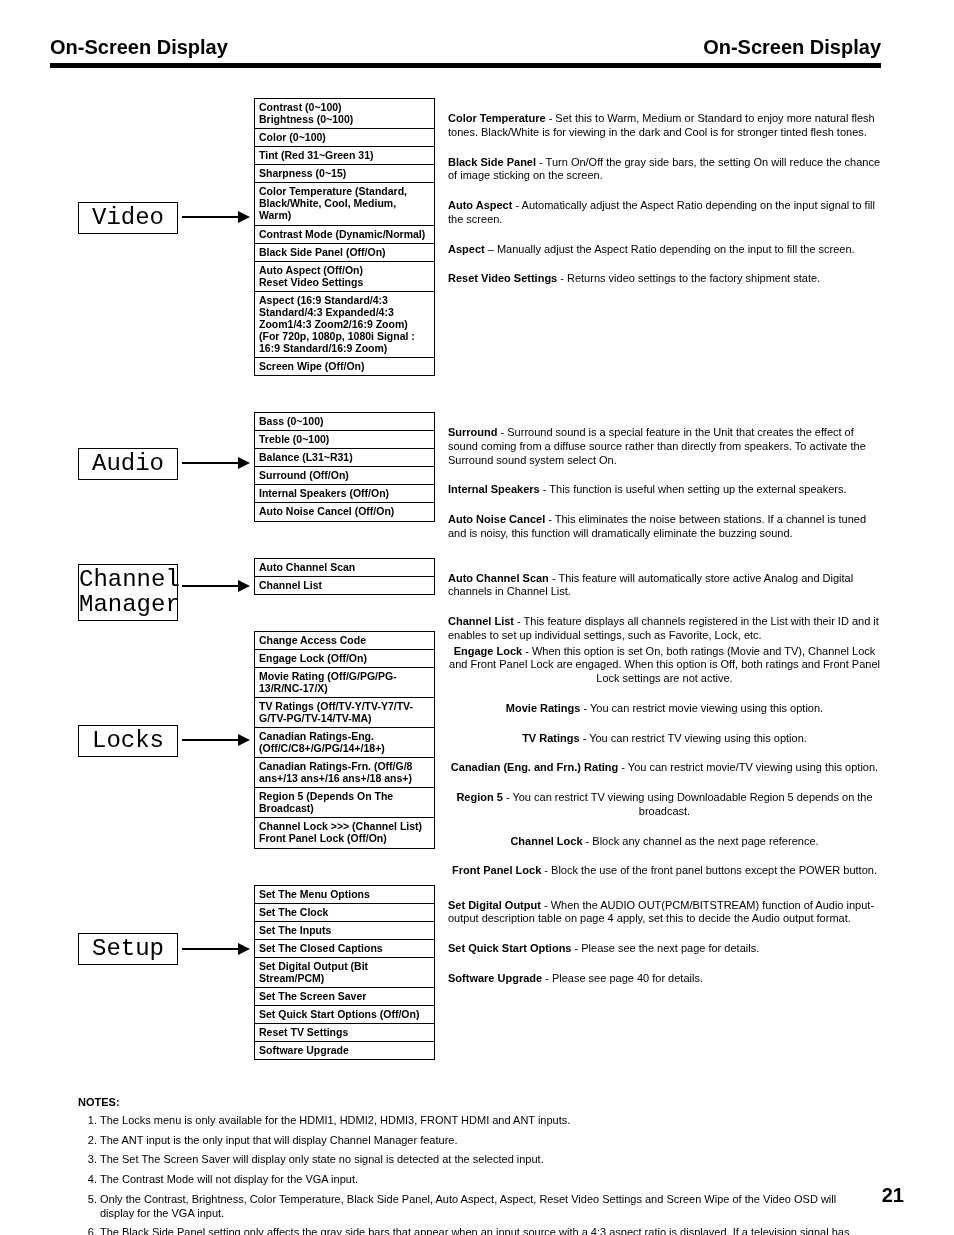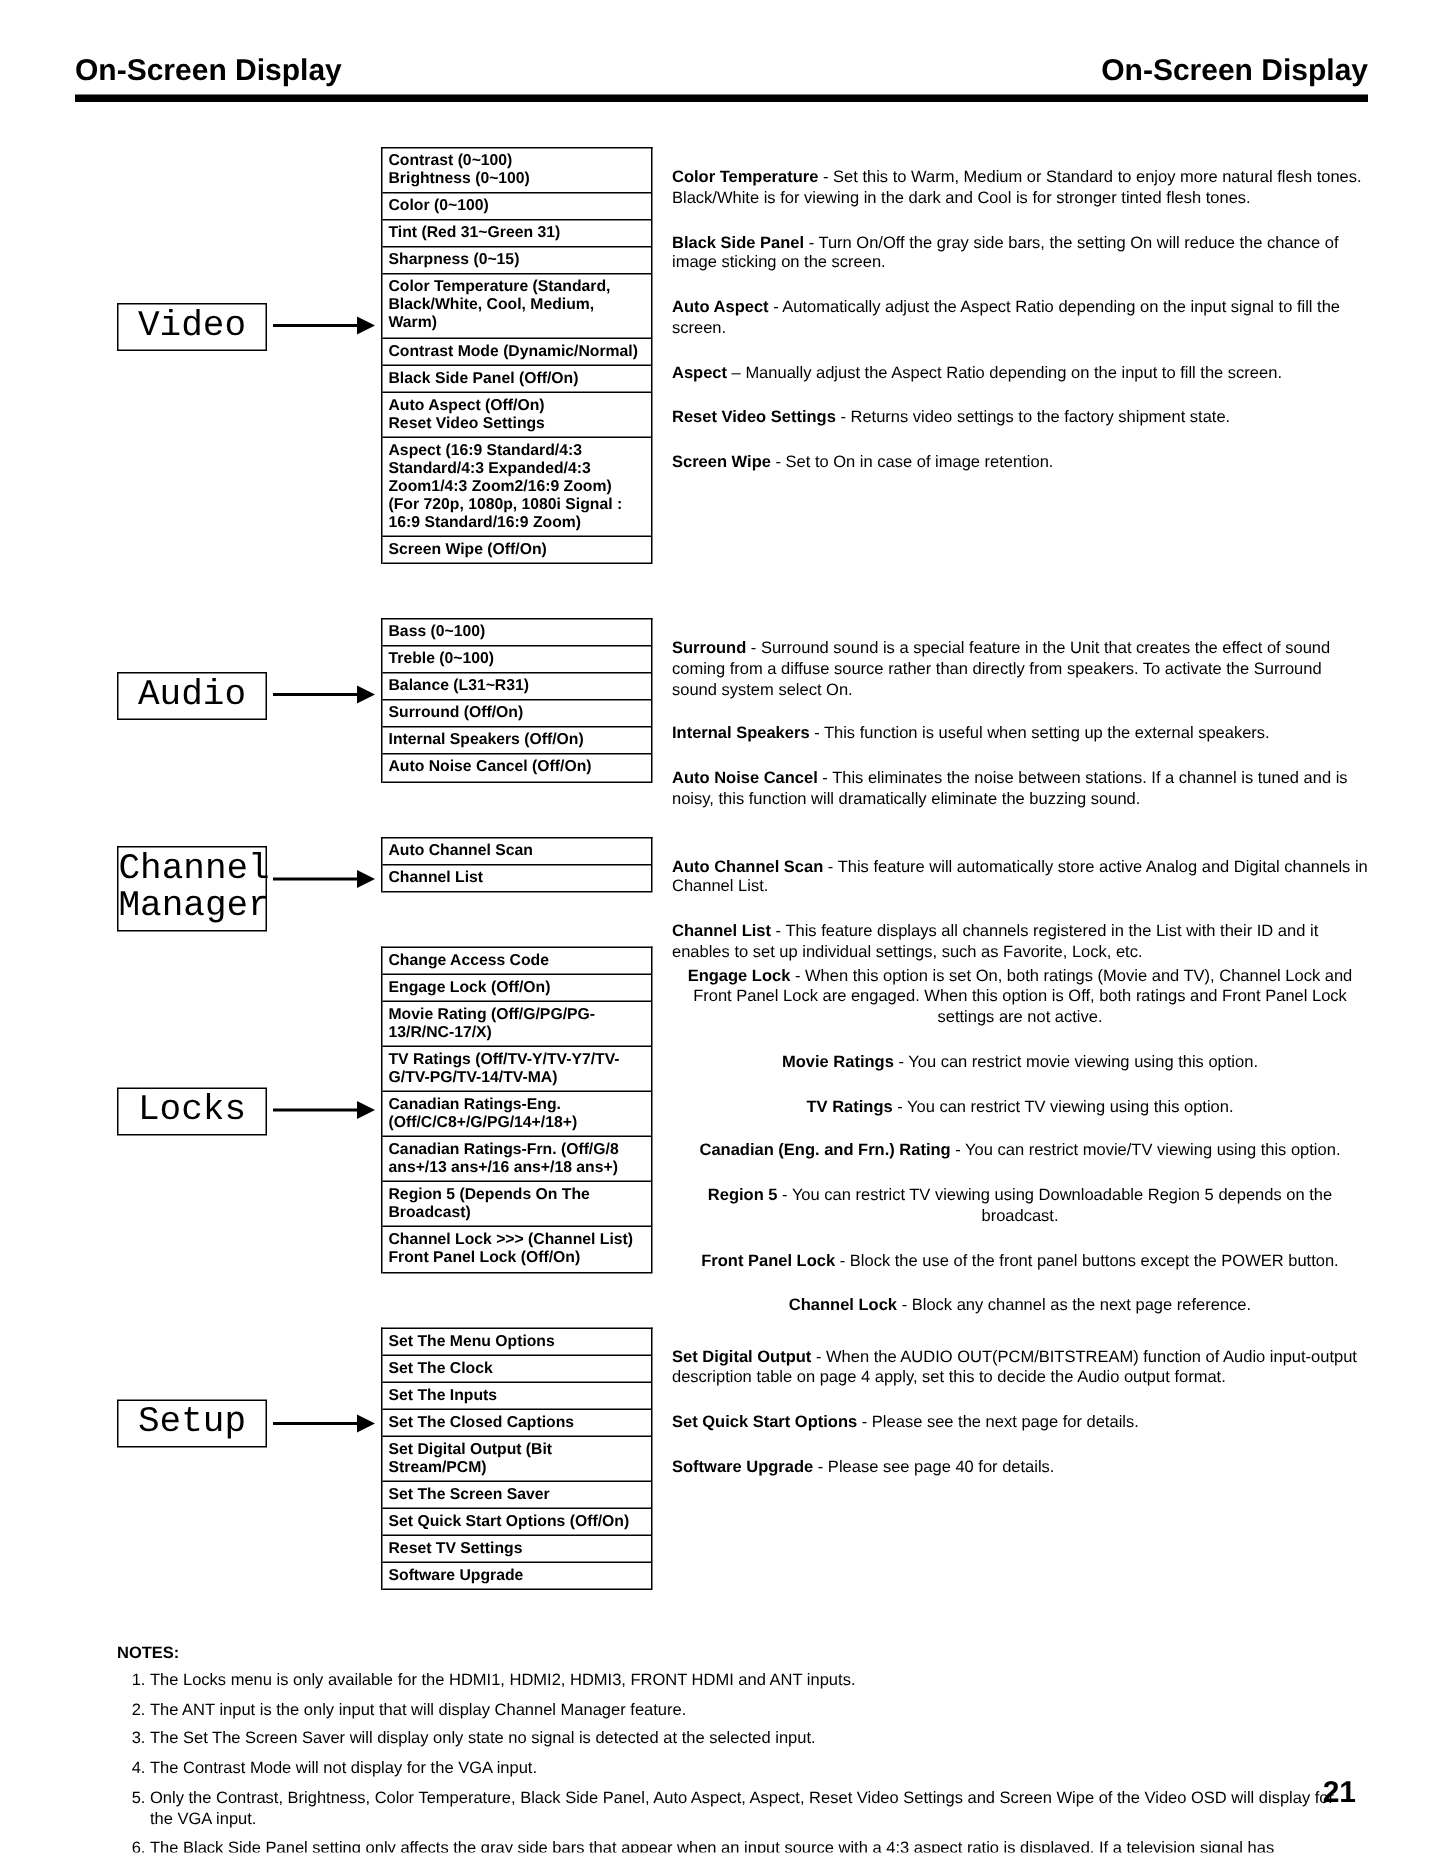--- a/index.html
+++ b/index.html
@@ -8,21 +8,21 @@
     background: #fff;
     font-family: "Arial", "Helvetica", sans-serif;
     color: #000;
     width: 954px;
   }
   .page {
     position: relative;
     width: 954px;
     height: 1235px;
     box-sizing: border-box;
-    padding: 36px 42px 50px 50px;
+    padding: 36px 73px 50px 50px;
   }
   .titlebar {
     display: flex;
     justify-content: space-between;
     align-items: baseline;
     font-size: 20px;
     font-weight: 700;
     padding-bottom: 4px;
     border-bottom: 5px solid #000;
     margin-bottom: 30px;
@@ -174,21 +174,20 @@
           <div class="row">
             <div>Screen Wipe (Off/On)</div>
           </div>
         </div>
         <div class="desc desc-block">
           <p><span class="b">Color Temperature</span><span> - Set this to Warm, Medium or Standard to enjoy more natural flesh tones. Black/White is for viewing in the dark and Cool is for stronger tinted flesh tones.</span></p>
           <p><span class="b">Black Side Panel</span><span> - Turn On/Off the gray side bars, the setting On will reduce the chance of image sticking on the screen.</span></p>
           <p><span class="b">Auto Aspect</span><span> - Automatically adjust the Aspect Ratio depending on the input signal to fill the screen.</span></p>
           <p><span class="b">Aspect</span><span> – Manually adjust the Aspect Ratio depending on the input to fill the screen.</span></p>
           <p><span class="b">Reset Video Settings</span><span> - Returns video settings to the factory shipment state.</span></p>
-          <p><span class="b">Screen Wipe</span><span> - Set to On in case of image retention.</span></p>
         </div>
       </div>
       <div class="section" id="sec-audio">
         <div class="label-box">
           <div>Audio</div>
         </div>
         <div class="arrow">
           <svg viewBox="0 0 68 14" width="68" height="14">
             <line x1="0" y1="7" x2="56" y2="7" stroke="#000" stroke-width="2"></line>
             <polygon points="56,1 68,7 56,13" fill="#000"></polygon>
@@ -280,22 +279,22 @@
             <div>Channel Lock &gt;&gt;&gt; (Channel List)</div>
             <div>Front Panel Lock (Off/On)</div>
           </div>
         </div>
         <div class="desc desc-block">
           <p><span class="b">Engage Lock</span><span> - When this option is set On, both ratings (Movie and TV), Channel Lock and Front Panel Lock are engaged. When this option is Off, both ratings and Front Panel Lock settings are not active.</span></p>
           <p><span class="b">Movie Ratings</span><span> - You can restrict movie viewing using this option.</span></p>
           <p><span class="b">TV Ratings</span><span> - You can restrict TV viewing using this option.</span></p>
           <p><span class="b">Canadian (Eng. and Frn.) Rating</span><span> - You can restrict movie/TV viewing using this option.</span></p>
           <p><span class="b">Region 5</span><span> - You can restrict TV viewing using Downloadable Region 5 depends on the broadcast.</span></p>
+          <p><span class="b">Channel Lock</span><span> - Block any channel as the next page reference.</span></p>
           <p><span class="b">Front Panel Lock</span><span> - Block the use of the front panel buttons except the POWER button.</span></p>
-          <p><span class="b">Channel Lock</span><span> - Block any channel as the next page reference.</span></p>
         </div>
       </div>
       <div class="section" id="sec-setup">
         <div class="label-box">
           <div>Setup</div>
         </div>
         <div class="arrow">
           <svg viewBox="0 0 68 14" width="68" height="14">
             <line x1="0" y1="7" x2="56" y2="7" stroke="#000" stroke-width="2"></line>
             <polygon points="56,1 68,7 56,13" fill="#000"></polygon>

